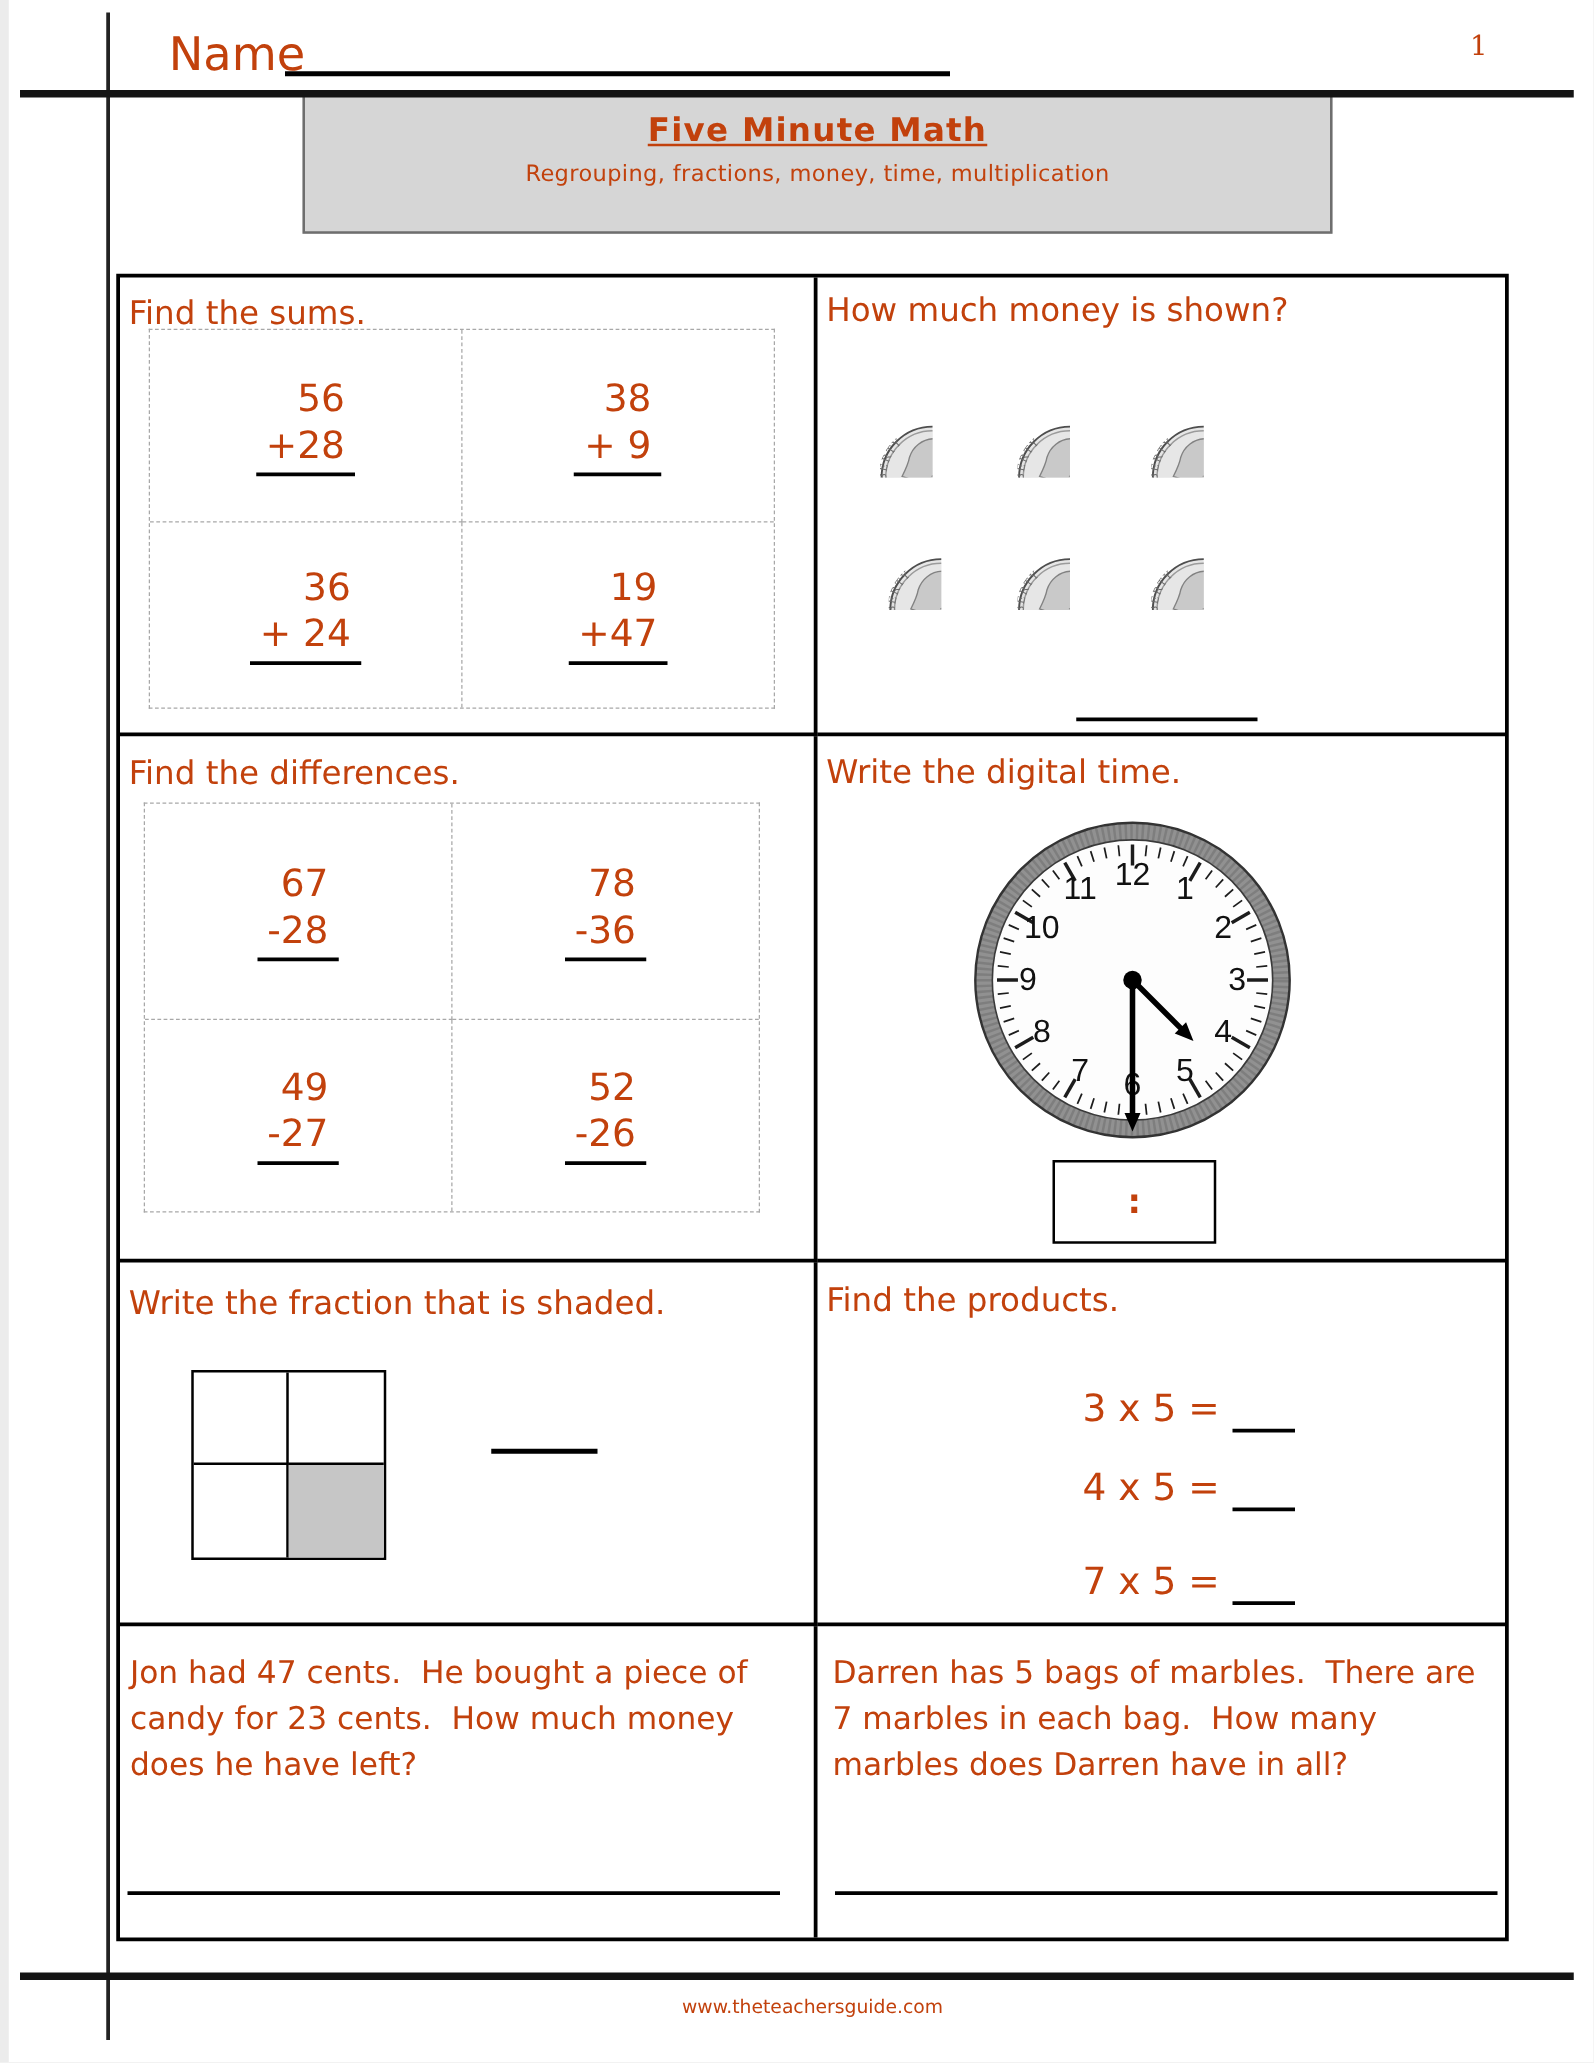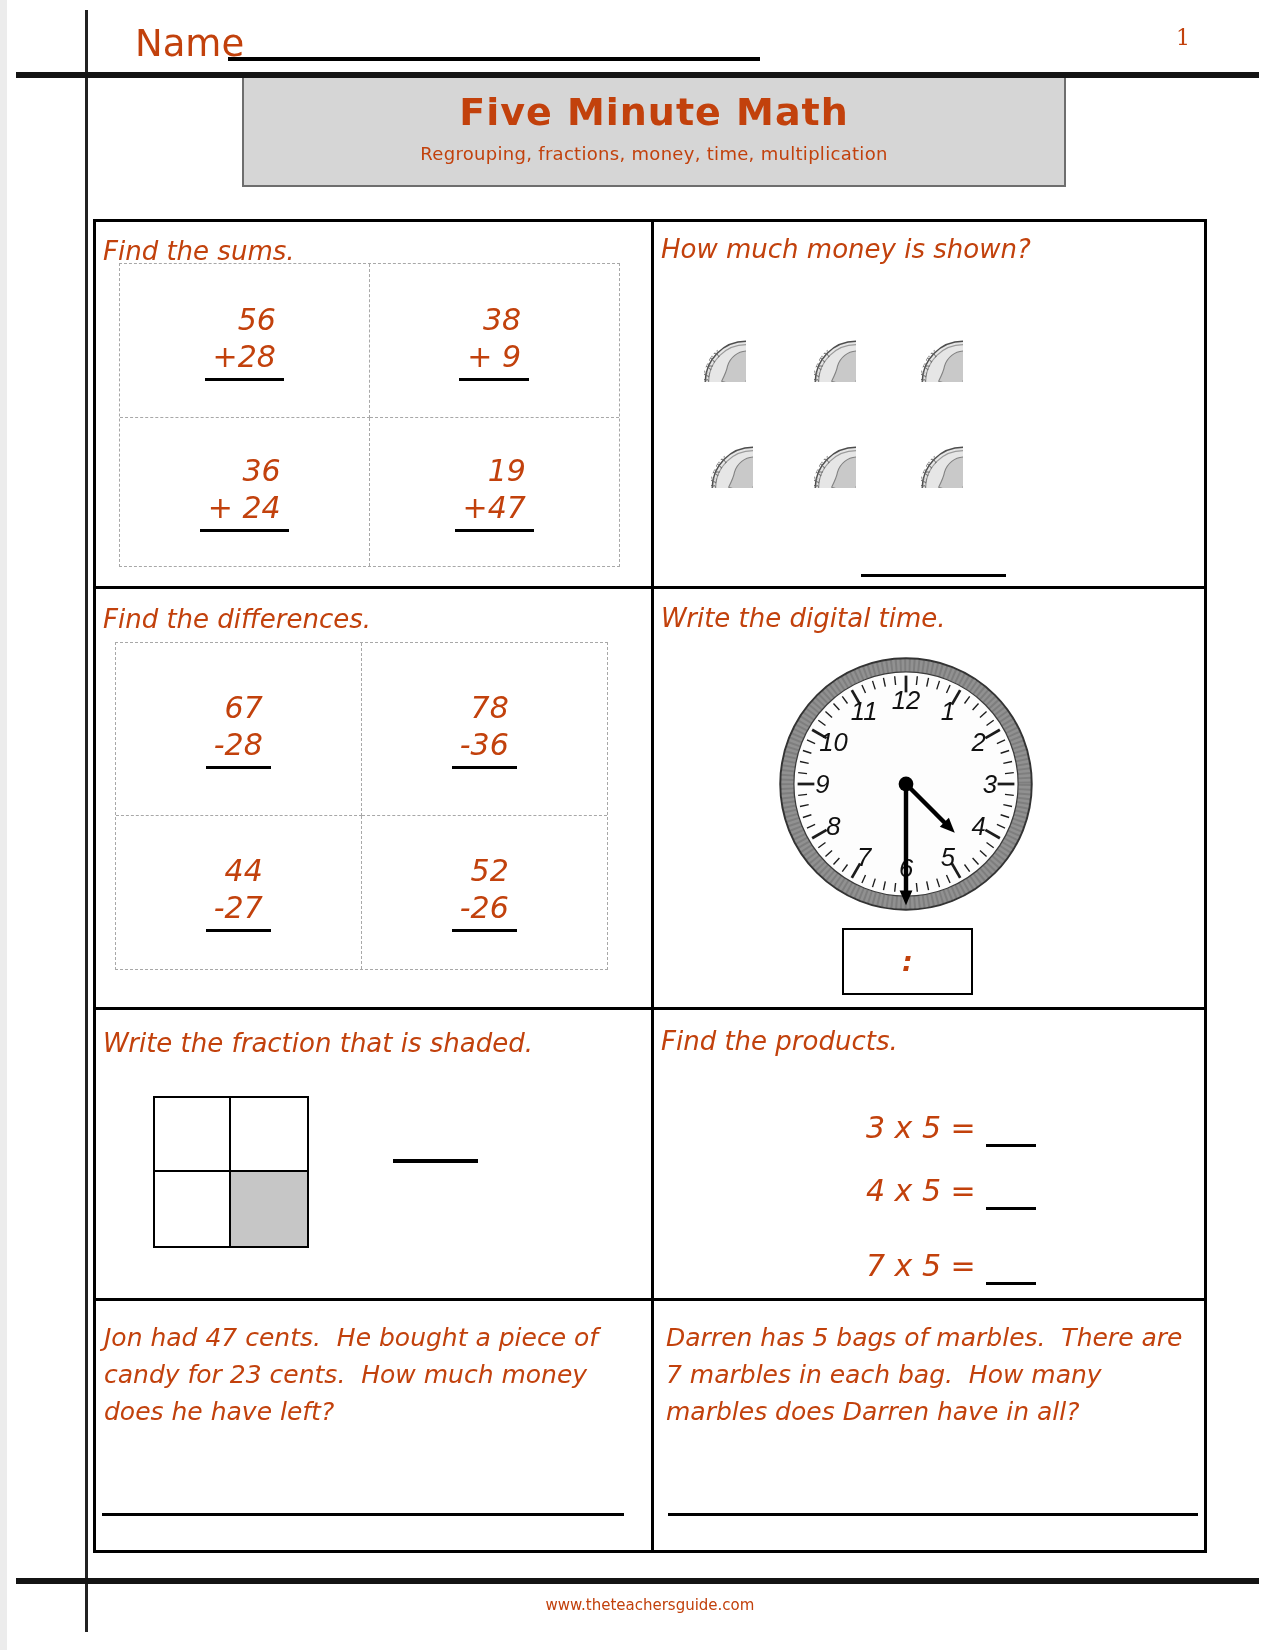--- a/index.html
+++ b/index.html
@@ -9,27 +9,27 @@
   .margin-line{position:absolute;left:85px;top:10px;width:3px;height:1622px;background:#222;}
   .name-label{position:absolute;left:135px;top:22px;font-size:37px;}
   .name-underline{position:absolute;left:228px;top:57px;width:532px;height:4px;background:#000;}
   .page-number{position:absolute;left:1176px;top:25px;width:40px;font-size:22px;
                font-family:"DejaVu Serif",serif;}
   .hrule{position:absolute;left:16px;width:1243px;height:6px;background:#141414;}
   .hrule.top{top:72px;}
   .hrule.bottom{top:1578px;}
   .title-box{position:absolute;left:242px;top:74px;width:824px;height:113px;background:#d6d6d6;
              border:2px solid #6e6e6e;box-sizing:border-box;text-align:center;}
-  .title{margin-top:14px;font-size:38px;font-weight:bold;letter-spacing:1px;}
+  .title{margin-top:14px;font-size:26px;font-weight:bold;letter-spacing:1px;text-decoration:underline;}
   .subtitle{margin-top:9px;font-size:18px;letter-spacing:.3px;}
   .footer-url{position:absolute;left:93px;top:1596px;width:1114px;text-align:center;font-size:15px;}
 
   .sheet{position:absolute;left:93px;top:219px;width:1114px;height:1334px;border:3px solid #000;
          box-sizing:border-box;display:grid;grid-template-columns:558px 1fr;
-         grid-template-rows:367px 421px 291px 1fr;font-style:italic;}
+         grid-template-rows:367px 421px 291px 1fr;}
   .cell{position:relative;box-sizing:border-box;}
   .cb-r{border-right:3px solid #000;}
   .cb-b{border-bottom:3px solid #000;}
   .sec-label{position:absolute;left:7px;font-size:26px;white-space:nowrap;}
 
   .dashed-grid{position:absolute;border:1px dashed #a8a8a8;display:grid;
                grid-template-columns:50% 50%;box-sizing:border-box;}
   .sums-grid{left:23px;top:41px;width:501px;height:304px;grid-template-rows:51% 49%;}
   .diff-grid{left:19px;top:53px;width:493px;height:328px;grid-template-rows:53% 47%;}
   .dcell{display:flex;align-items:center;justify-content:center;box-sizing:border-box;}
@@ -163,21 +163,21 @@
           </div>
         </div>
         <div class="dcell db">
           <div class="vprob">
             <span class="top">78</span>
             <span class="bot">-36</span>
           </div>
         </div>
         <div class="dcell dr">
           <div class="vprob">
-            <span class="top">44</span>
+            <span class="top">49</span>
             <span class="bot">-27</span>
           </div>
         </div>
         <div class="dcell">
           <div class="vprob">
             <span class="top">52</span>
             <span class="bot">-26</span>
           </div>
         </div>
       </div>

